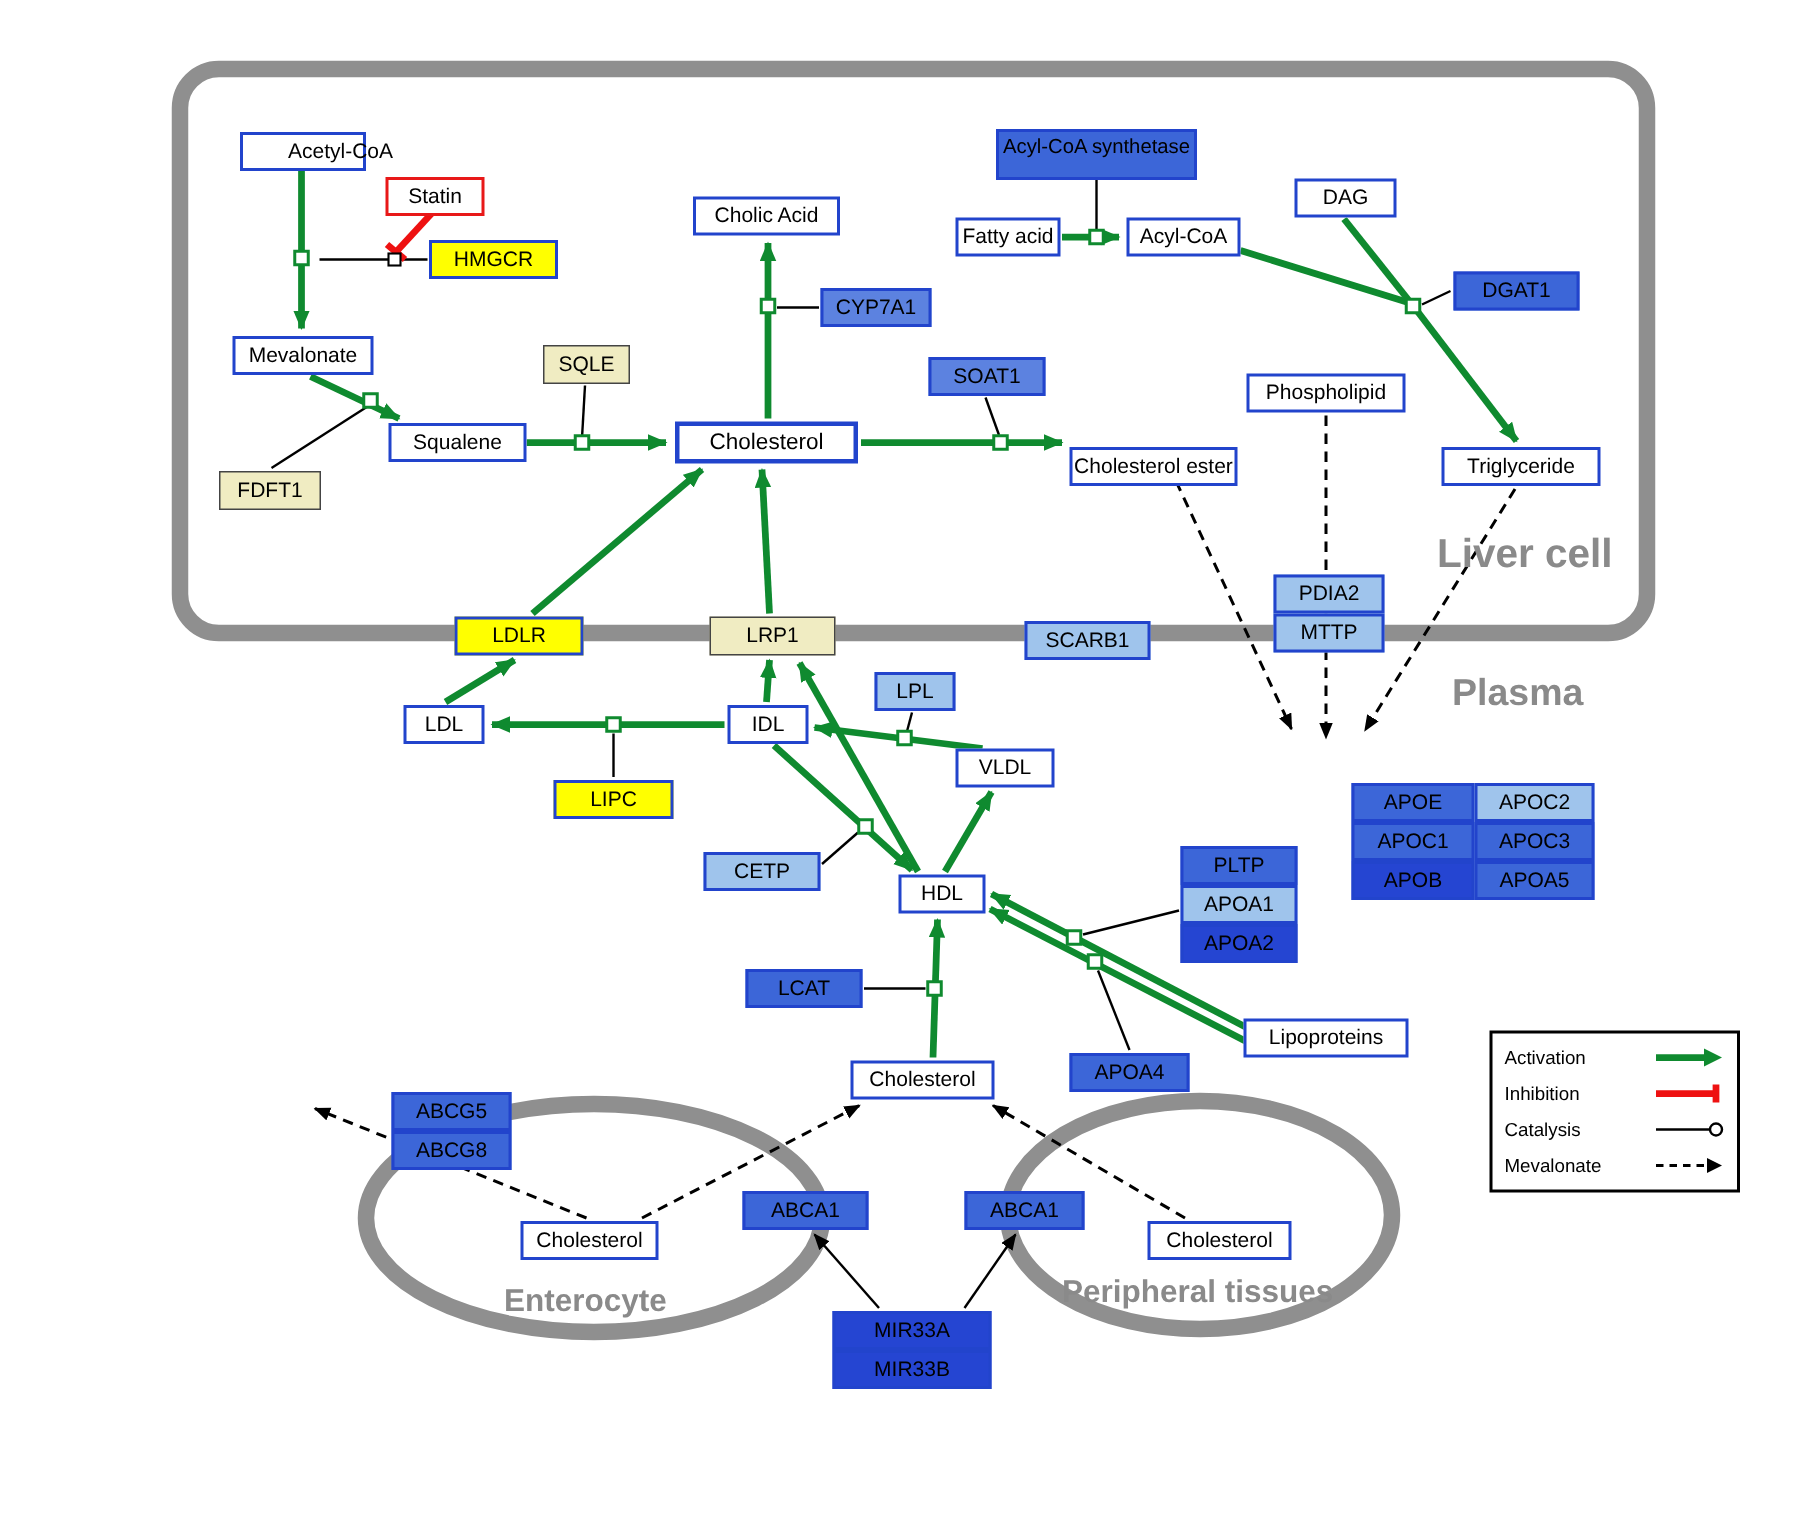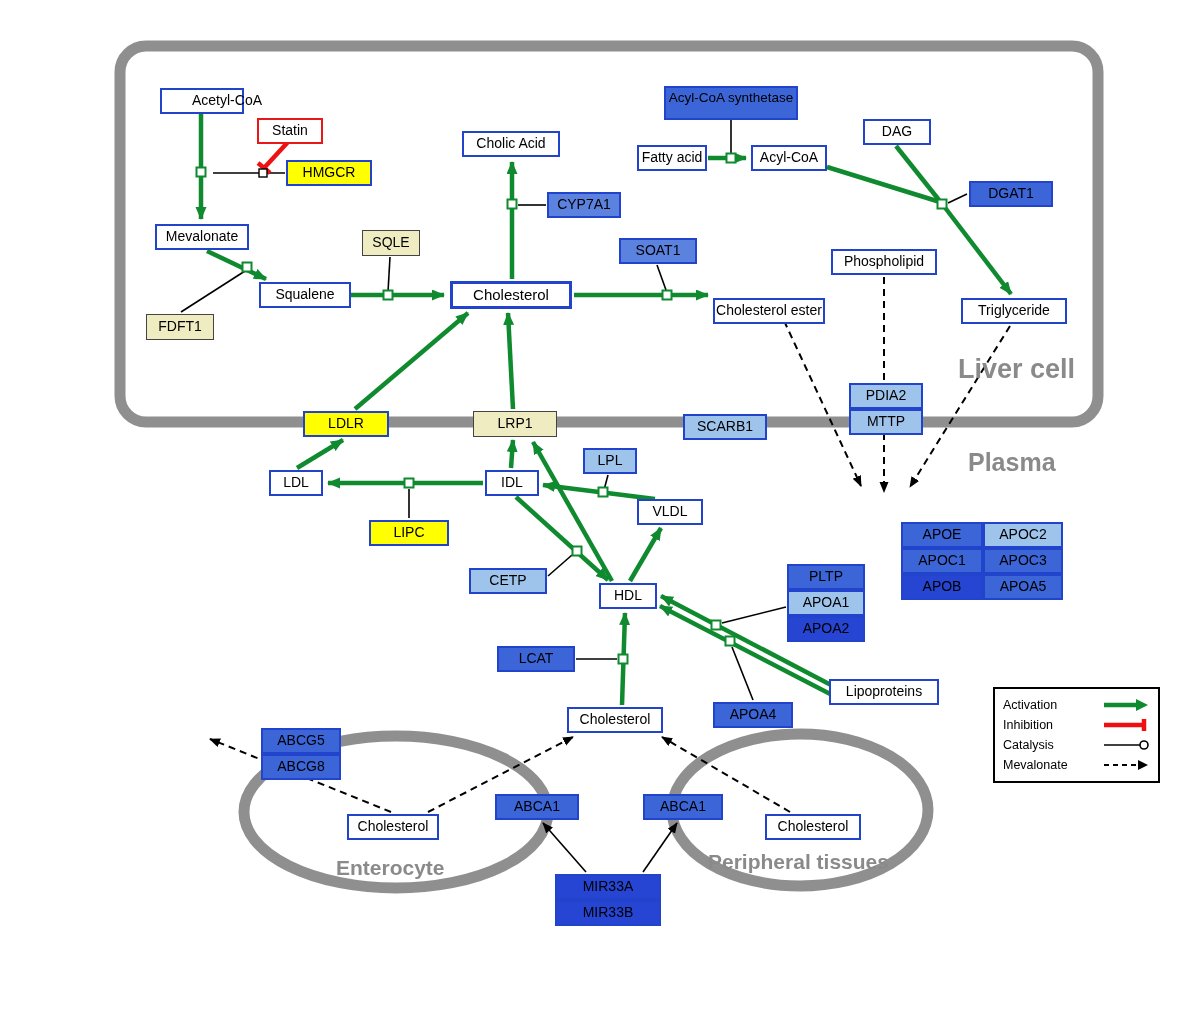--- a/index.html
+++ b/index.html
@@ -12,21 +12,21 @@
   .bold-border { border-width:3px; height:28px; line-height:22px; font-size:15px; }
   .drug { border-color:#e81818; }
   .yellow { background:#ffff00; }
   .paleyellow { background:#f0ecc2; border:1px solid #444; line-height:23px; }
   .blue { background:#3c66d8; }
   .bluemed { background:#5c82e0; }
   .lightblue { background:#9fc4ec; }
   .darkblue { background:#2545d2; }
   .two-line { height:34px; line-height:15px; padding-top:2px; white-space:normal; font-size:13.5px; }
   .comp-label { position:absolute; z-index:2; color:#8a8a8a; font-weight:bold; }
-  #legend { position:absolute; z-index:2; left:993px; top:687px; width:167px; height:96px;
+  #legend { position:absolute; z-index:2; left:993px; top:687px; width:167px; height:108px;
     border:2px solid #000; background:#fff; padding:6px 8px; display:flex; flex-direction:column; justify-content:space-between; }
   .legend-row { display:flex; align-items:center; justify-content:space-between; height:20px; }
   .legend-row span { font-size:12.5px; color:#000; }
 </style>
 </head>
 <body>
 
 <div id="stage">
 
   <svg class="layer" width="1200" height="1013">

